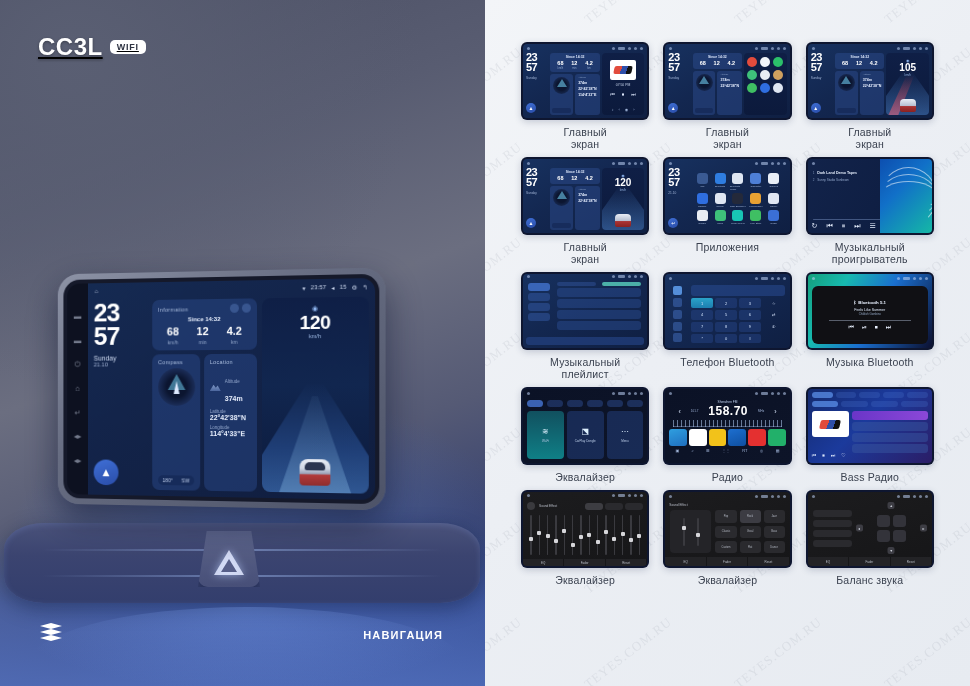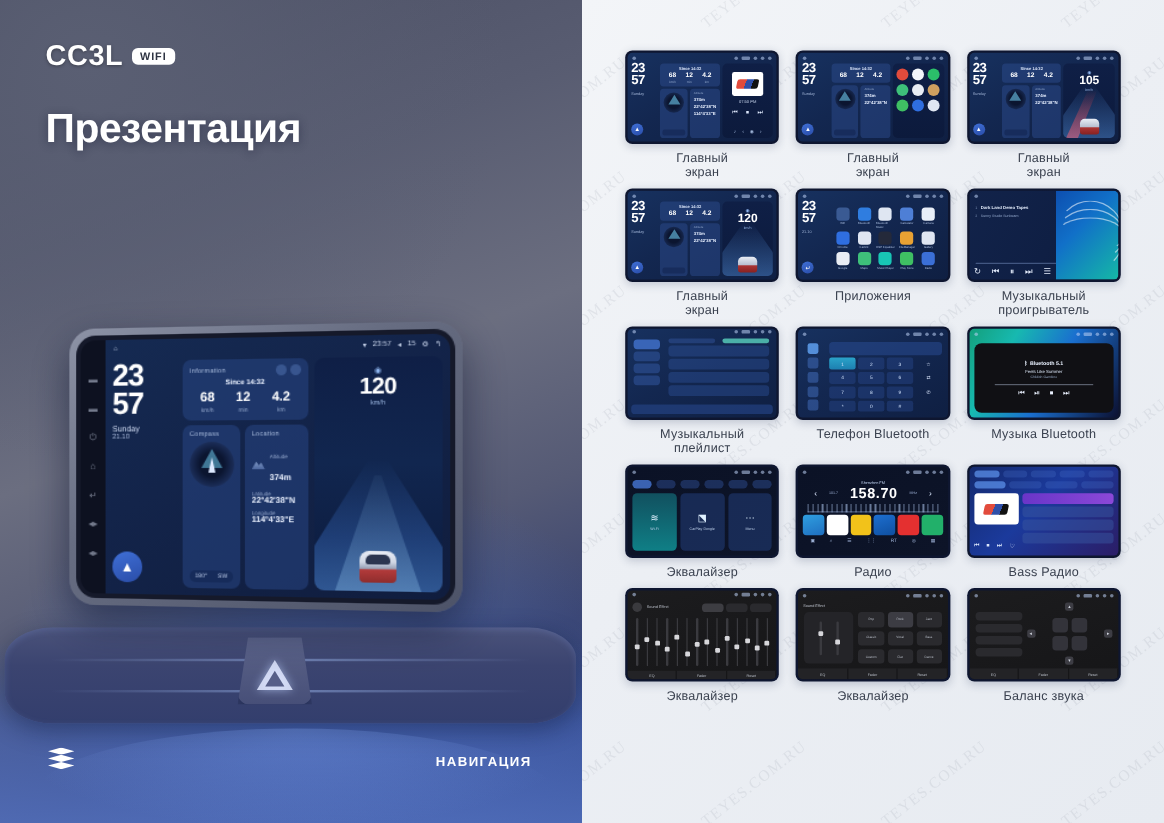--- a/index.html
+++ b/index.html
@@ -28,20 +28,21 @@
   }
   .hero-bottom-sheen {
     position: absolute; left: 0; bottom: 0; width: 100%; height: 22%;
     background: linear-gradient(180deg, rgba(60,90,175,.0) 0%, rgba(72,104,190,.55) 45%, rgba(86,118,200,.75) 100%);
   }
 
   .logo-row {
     position: absolute; left: 38px; top: 33px;
     display: flex; align-items: center; gap: 7px;
     z-index: 6;
+    text-decoration: underline;
   }
   .logo-text {
     color: #fff; font-size: 24px; font-weight: bold; letter-spacing: .5px;
     text-shadow: 0 1px 3px rgba(0,0,0,.35);
   }
   .logo-badge {
     background: #fff; color: #2e3342;
     font-size: 9px; font-weight: bold; letter-spacing: .8px;
     padding: 3px 7px 2px 7px; border-radius: 5px;
     line-height: 1;
@@ -483,21 +484,20 @@
 
   <div class="hero">
     <div class="hero-glow"></div>
 
     <div class="logo-row">
       <span class="logo-text">CC3L</span>
       <span class="logo-badge">WIFI</span>
     </div>
 
     <div class="hero-head">
-      <div class="hero-l1">Презентация</div>
     </div>
 
     <div class="dash">
       <div class="dash-fascia"></div>
       <div class="vent-strip"></div>
       <div class="hazard">
         <div class="hazard-tri"></div>
       </div>
       <div class="lower-console"></div>
 

